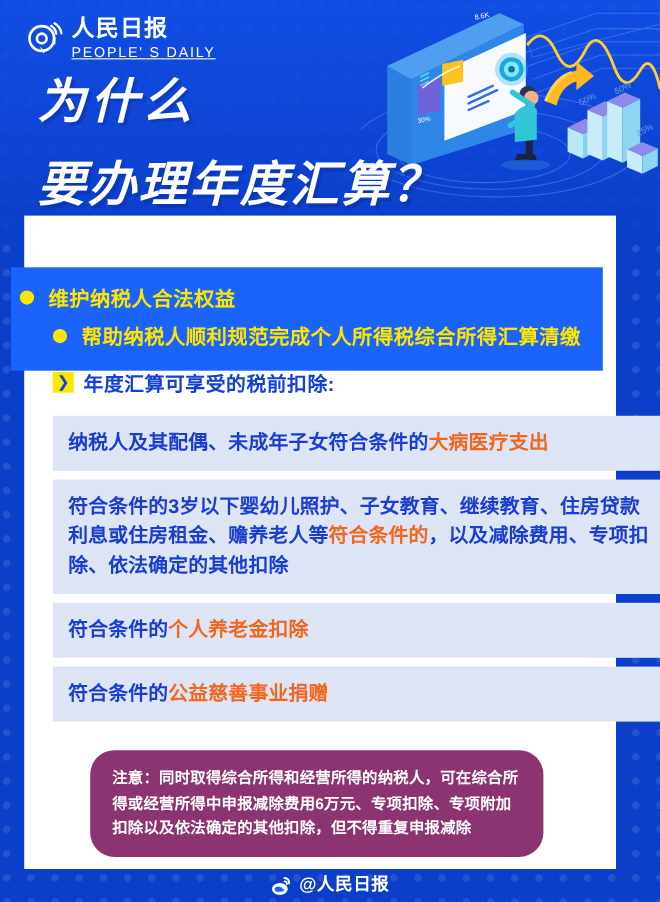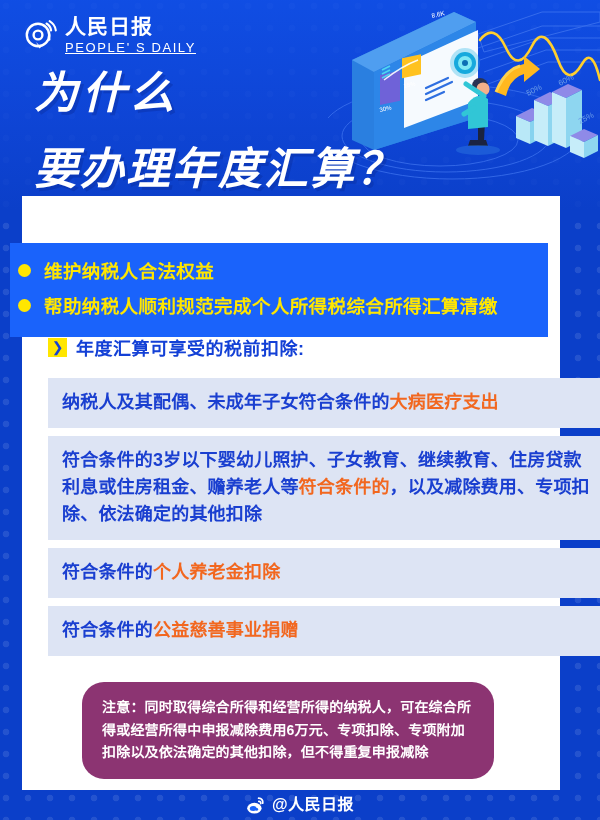--- a/index.html
+++ b/index.html
@@ -121,21 +121,21 @@
     background: #1a63fb;
     padding: 16px 20px 18px 8px;
     box-sizing: border-box;
     margin-top: 36px;
   }
   .bullet-row {
     display: flex;
     align-items: flex-start;
     gap: 13px;
   }
-  .bullet-row + .bullet-row { margin-top: 9px; }
+  .bullet-row + .bullet-row { margin-top: 9px; justify-content: flex-end; }
   .dot {
     flex: 0 0 auto;
     width: 13px;
     height: 13px;
     border-radius: 50%;
     background: #ffe600;
     margin-top: 5px;
   }
   .bullet-text {
     color: #ffe600;

